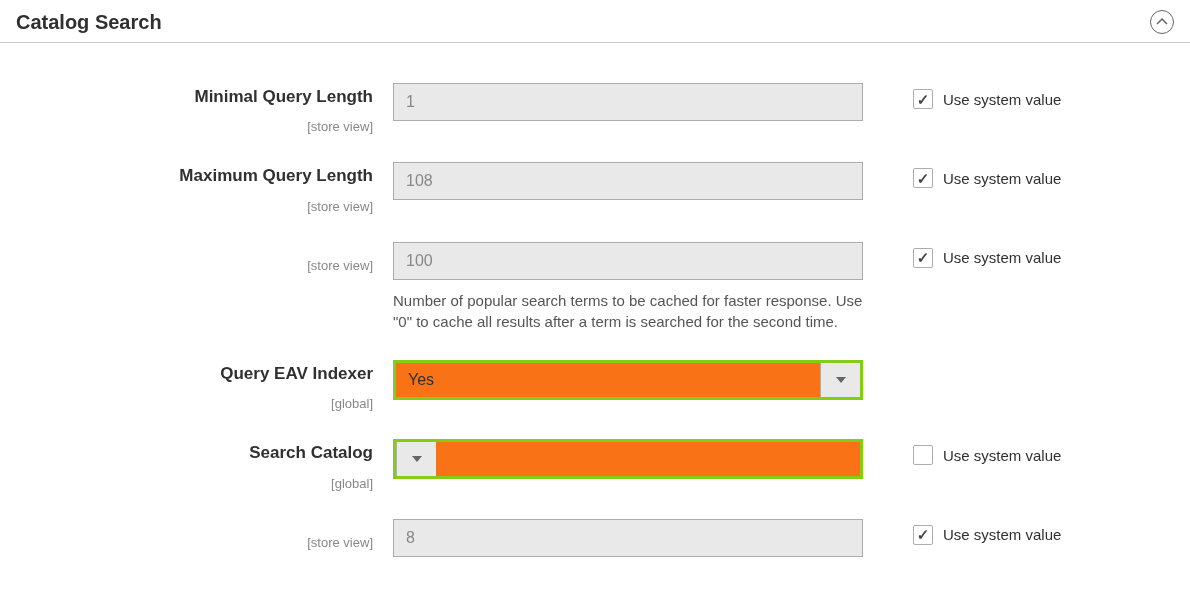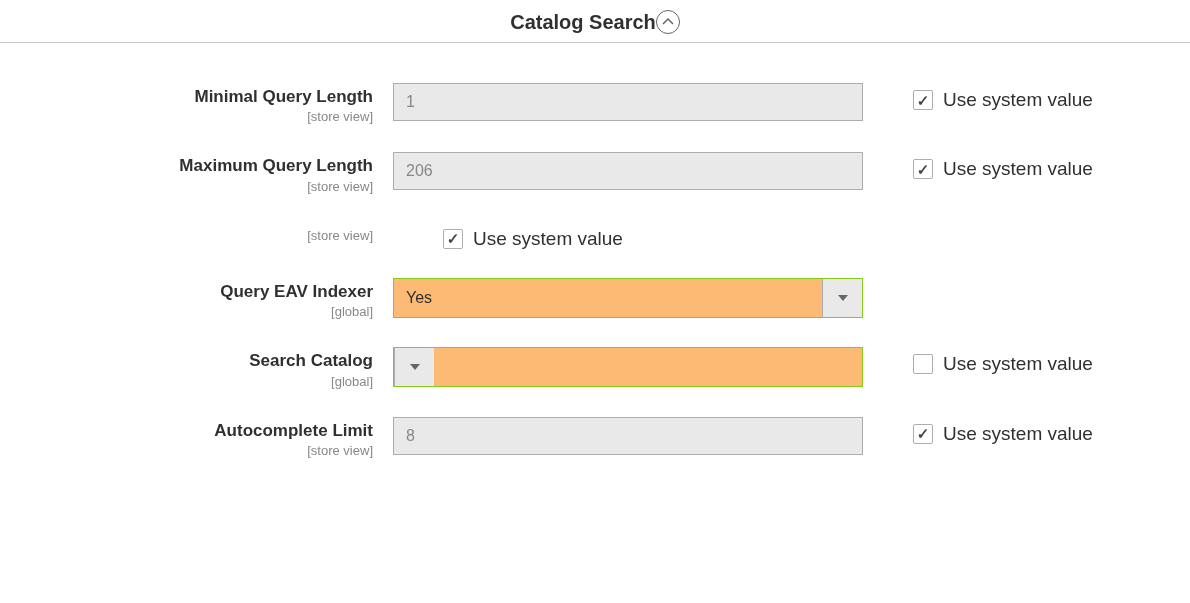--- a/index.html
+++ b/index.html
@@ -6,21 +6,21 @@
   body {
     margin: 0;
     padding: 0;
     font-family: -apple-system, BlinkMacSystemFont, "Segoe UI", Helvetica, Arial, sans-serif;
     background: #fff;
     color: #303030;
     width: 1190px;
   }
   .section-header {
     display: flex;
-    justify-content: center;
+    justify-content: space-between;
     align-items: center;
     padding: 10px 16px 8px 16px;
     border-bottom: 1px solid #ccc;
   }
   .section-title {
     font-size: 20px;
     font-weight: 600;
     color: #303030;
   }
   .collapse-btn {
@@ -52,41 +52,41 @@
   }
   .label-main {
     font-size: 17px;
     font-weight: 600;
     color: #303030;
     line-height: 1.2;
   }
   .label-scope {
     font-size: 13px;
     color: #888;
-    margin-top: 2px;
+    margin-top: 12px;
   }
   .control-col {
     width: 470px;
   }
   .text-input {
     width: 100%;
     height: 38px;
     padding: 0 12px;
     font-size: 16px;
     color: #888;
     border: 1px solid #adadad;
     background: #e9e9e9;
     line-height: 36px;
   }
   .select-wrap {
     width: 100%;
     height: 40px;
-    border: 1px solid #84cc16;
-    display: flex;
-    background: #fdba74;
+    border: 3px solid #84cc16;
+    display: flex;
+    background: #f97316;
   }
   .select-value {
     flex: 1;
     padding: 0 12px;
     font-size: 16px;
     color: #303030;
     display: flex;
     align-items: center;
   }
   .select-arrow {
@@ -122,21 +122,21 @@
     background: #fff;
   }
   .checkbox.checked::after {
     content: "✓";
     font-size: 15px;
     color: #444;
     font-weight: 700;
     line-height: 1;
   }
   .sys-label {
-    font-size: 19px;
+    font-size: 15px;
     color: #303030;
   }
 </style>
 </head>
 <body>
 
 <div class="section-header">
   <div class="section-title">Catalog Search</div>
   <div class="collapse-btn">
     <svg width="12" height="8" viewBox="0 0 12 8">
@@ -160,31 +160,35 @@
       <div class="sys-label">Use system value</div>
     </div>
   </div>
 
   <div class="row">
     <div class="label-col">
       <div class="label-main">Maximum Query Length</div>
       <div class="label-scope">[store view]</div>
     </div>
     <div class="control-col">
-      <div class="text-input">206</div>
-    </div>
-    <div class="sys-col">
-      <div class="checkbox checked"></div>
-      <div class="sys-label">Use system value</div>
-    </div>
-  </div>
-
-  <div class="row">
-    <div class="label-col">
-      <div class="label-scope">[store view]</div>
+      <div class="text-input">108</div>
+    </div>
+    <div class="sys-col">
+      <div class="checkbox checked"></div>
+      <div class="sys-label">Use system value</div>
+    </div>
+  </div>
+
+  <div class="row">
+    <div class="label-col">
+      <div class="label-scope">[store view]</div>
+    </div>
+    <div class="control-col">
+      <div class="text-input">100</div>
+      <div class="note">Number of popular search terms to be cached for faster response. Use "0" to cache all results after a term is searched for the second time.</div>
     </div>
     <div class="sys-col">
       <div class="checkbox checked"></div>
       <div class="sys-label">Use system value</div>
     </div>
   </div>
 
   <div class="row">
     <div class="label-col">
       <div class="label-main">Query EAV Indexer</div>
@@ -218,21 +222,20 @@
       </div>
     </div>
     <div class="sys-col">
       <div class="checkbox"></div>
       <div class="sys-label">Use system value</div>
     </div>
   </div>
 
   <div class="row" style="margin-bottom:10px;">
     <div class="label-col">
-      <div class="label-main">Autocomplete Limit</div>
       <div class="label-scope">[store view]</div>
     </div>
     <div class="control-col">
       <div class="text-input">8</div>
     </div>
     <div class="sys-col">
       <div class="checkbox checked"></div>
       <div class="sys-label">Use system value</div>
     </div>
   </div>

